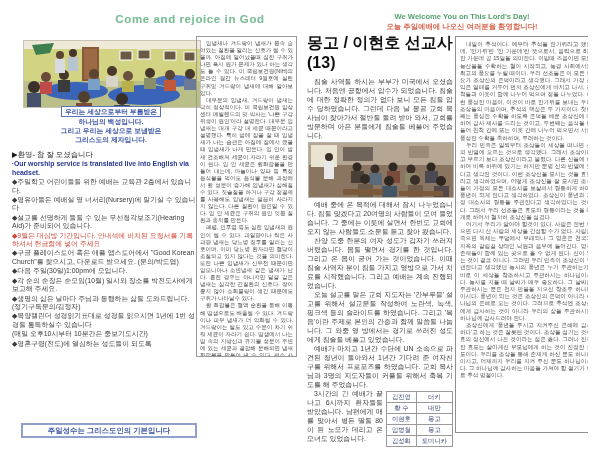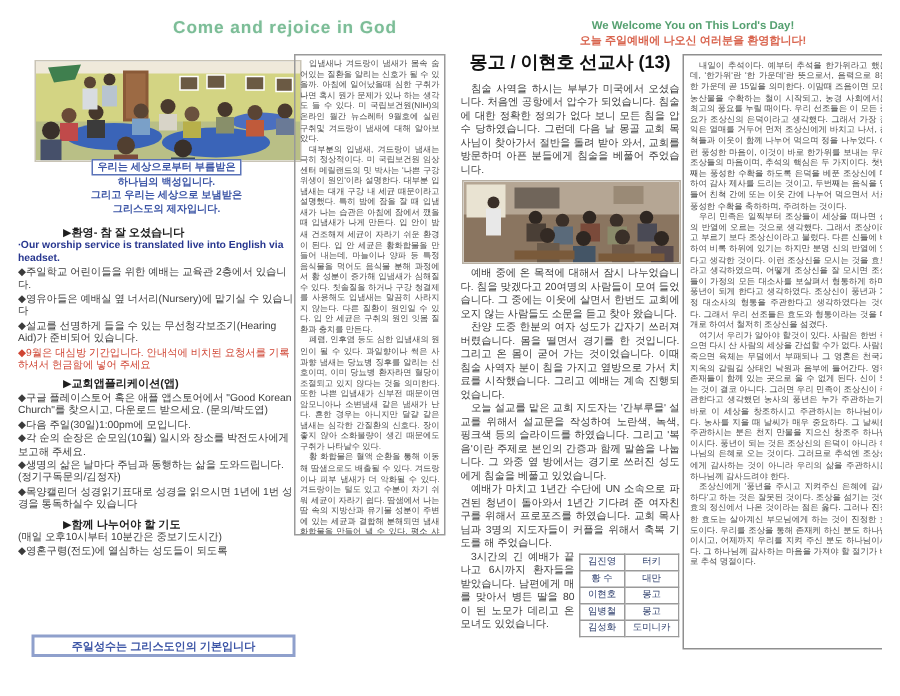--- a/index.html
+++ b/index.html
@@ -15,38 +15,38 @@
   .welcome-ko{font-size:7.4px;font-weight:bold;color:#d9654f;}
 
   
   .photo1{position:absolute;left:23px;top:40px;width:176px;height:66px;overflow:hidden;border:1px solid #c9c4b6;}
   .caption{position:absolute;left:20px;top:106px;width:182px;text-align:center;
     color:#3c55a6;font-size:6.8px;font-weight:bold;line-height:9px;}
   .caption .boxed{display:inline-block;border:1px solid #5a73b8;padding:0 3px;background:#fff;}
 
   
   .ann-col{position:absolute;left:12px;top:147px;width:185px;font-size:6.9px;line-height:8.4px;color:#3b3b3b;}
-  .ann-h{font-weight:bold;color:#1d1d1d;font-size:7.4px;margin-top:4px;margin-bottom:1px;margin-left:30px;}
+  .ann-h{font-weight:normal;color:#1d1d1d;font-size:7.4px;margin-top:4px;margin-bottom:1px;}
   .ann-note{font-weight:bold;color:#27368f;margin-bottom:1px;}
   .ann-item{margin-bottom:1px;}
   .ann-item.red{color:#cf4433;}
   .paren-note{color:#3b3b3b;}
 
   .motto-box{position:absolute;left:21px;top:423px;width:172px;border:2px solid #8fa0cc;
     text-align:center;color:#3c55a6;font-weight:bold;font-size:7.4px;line-height:11px;padding:0 0;}
 
   
   .health-box{position:absolute;left:196px;top:36px;width:101px;height:321px;border:1px solid #9a9a9a;
     padding:3px 3px;box-sizing:border-box;overflow:hidden;font-size:5.5px;line-height:7.1px;
     color:#4a4a4a;text-align:justify;}
   .health-box p{margin:0;text-indent:6px;}
 
   
   .mission-col{position:absolute;left:307px;top:33px;width:146px;}
-  .mission-title{text-align:center;font-size:12px;font-weight:bold;color:#111;margin:0 0 5px 0;}
+  .mission-title{font-size:16px;font-weight:bold;color:#111;margin:0 0 5px 0;}
   .mission-col p{margin:0;font-size:6.9px;line-height:9px;color:#3b3b3b;text-align:justify;text-indent:7px;}
   .photo2{width:144px;height:54px;overflow:hidden;margin:2px 0 2px 1px;border:1px solid #b8b0a4;}
   .tail-wrap{overflow:hidden;}
   .mtable{float:right;border-collapse:collapse;margin:2px 0 0 3px;}
   .mtable td{border:1px solid #9a9a9a;font-size:6.3px;color:#30406e;padding:1px 5px;text-align:center;line-height:8px;}
 
   
   .chuseok-box{position:absolute;left:455px;top:36px;width:142px;height:397px;border:1px solid #8f8f8f;
     padding:4px 4px;box-sizing:border-box;overflow:hidden;font-size:5.6px;line-height:7.2px;
     color:#4a4a4a;text-align:justify;}
@@ -114,27 +114,25 @@
     <div>그리스도의 제자입니다.</div>
   </div>
 
   <div class="ann-col">
     <div class="ann-h">▶환영- 참 잘 오셨습니다</div>
     <div class="ann-note">∙Our worship service is translated live into English via headset.</div>
     <div class="ann-item">◆주일학교 어린이들을 위한 예배는 교육관 2층에서 있습니다.</div>
     <div class="ann-item">◆영유아들은 예배실 옆 너서리(Nursery)에 맡기실 수 있습니다</div>
     <div class="ann-item">◆설교를 선명하게 들을 수 있는 무선청각보조기(Hearing Aid)가 준비되어 있습니다.</div>
     <div class="ann-item red">◆9월은 대심방 기간입니다. 안내석에 비치된 요청서를 기록하셔서 헌금함에 넣어 주세요</div>
-    <div class="ann-h">▶교회앱플리케이션(앱)</div>
     <div class="ann-item">◆구글 플레이스토어 혹은 애플 앱스토어에서 "Good Korean Church"를 찾으시고, 다운로드 받으세요. (문의/박도엽)</div>
     <div class="ann-item">◆다음 주일(30일)1:00pm에 모입니다.</div>
     <div class="ann-item">◆각 순의 순장은 순모임(10월) 일시와 장소를 박전도사에게 보고해 주세요.</div>
     <div class="ann-item">◆생명의 삶은 날마다 주님과 동행하는 삶을 도와드립니다. (정기구독문의/김정자)</div>
     <div class="ann-item">◆목양캘린더 성경읽기표대로 성경을 읽으시면 1년에 1번 성경을 통독하실수 있습니다</div>
-    <div class="ann-h">▶함께 나누어야 할 기도</div>
     <div class="ann-item paren-note">(매일 오후10시부터 10분간은 중보기도시간)</div>
     <div class="ann-item">◆영혼구령(전도)에 열심하는 성도들이 되도록</div>
   </div>
 
   <div class="motto-box">
     <div>주일성수는 그리스도인의 기본입니다</div>
   </div>
 
   <div class="health-box">
     <p>입냄새나 겨드랑이 냄새가 몸속 숨어있는 질환을 알리는 신호가 될 수 있을까. 아침에 일어났을때 심한 구취가 나면 혹시 뭔가 문제가 있나 하는 생각도 들 수 있다. 미 국립보건원(NIH)의 온라인 월간 뉴스레터 9월호에 실린 구취및 겨드랑이 냄새에 대해 알아보았다.</p>

